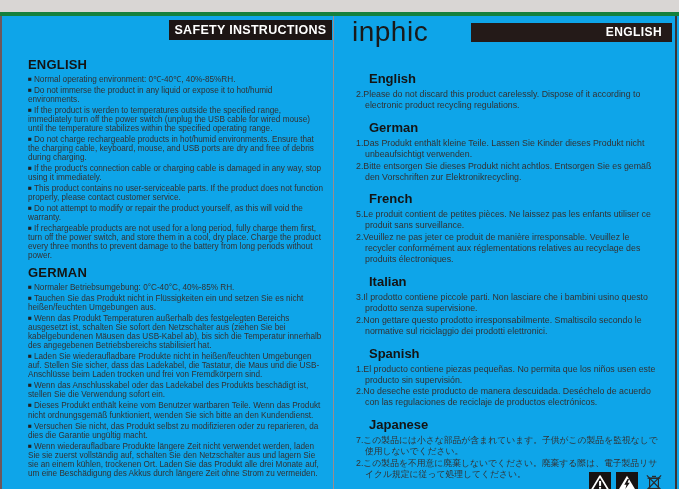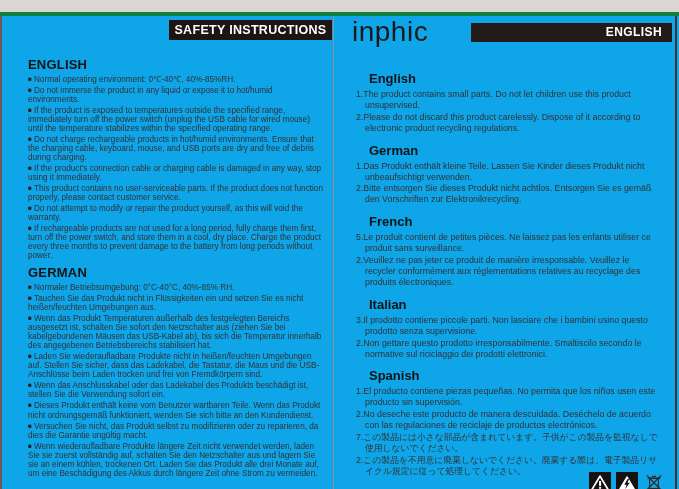--- a/index.html
+++ b/index.html
@@ -52,21 +52,21 @@
   <div class="edge-right"></div>
   <div class="page-divider"></div>
 
   <div class="page-left">
     <div class="si-bar">SAFETY INSTRUCTIONS</div>
 
     <div class="lp-content">
       <div class="lp-heading">ENGLISH</div>
       <p class="lp-item"><span class="bullet">■</span><span>Normal operating environment: 0℃-40℃, 40%-85%RH.</span></p>
       <p class="lp-item"><span class="bullet">■</span><span>Do not immerse the product in any liquid or expose it to hot/humid environments.</span></p>
-      <p class="lp-item"><span class="bullet">■</span><span>If the product is exposed to temperatures outside the specified range, immediately turn off the power switch (unplug the USB cable for wired mouse) until the temperature stabilizes within the specified operating range.</span></p>
+      <p class="lp-item"><span class="bullet">■</span><span>If the product is werden to temperatures outside the specified range, immediately turn off the power switch (unplug the USB cable for wired mouse) until the temperature stabilizes within the specified operating range.</span></p>
       <p class="lp-item"><span class="bullet">■</span><span>Do not charge rechargeable products in hot/humid environments. Ensure that the charging cable, keyboard, mouse, and USB ports are dry and free of debris during charging.</span></p>
       <p class="lp-item"><span class="bullet">■</span><span>If the product's connection cable or charging cable is damaged in any way, stop using it immediately.</span></p>
       <p class="lp-item"><span class="bullet">■</span><span>This product contains no user-serviceable parts. If the product does not function properly, please contact customer service.</span></p>
       <p class="lp-item"><span class="bullet">■</span><span>Do not attempt to modify or repair the product yourself, as this will void the warranty.</span></p>
       <p class="lp-item"><span class="bullet">■</span><span>If rechargeable products are not used for a long period, fully charge them first, turn off the power switch, and store them in a cool, dry place. Charge the product every three months to prevent damage to the battery from long periods without power.</span></p>
 
       <div class="lp-heading">GERMAN</div>
       <p class="lp-item"><span class="bullet">■</span><span>Normaler Betriebsumgebung: 0°C-40°C, 40%-85% RH.</span></p>
       <p class="lp-item"><span class="bullet">■</span><span>Tauchen Sie das Produkt nicht in Flüssigkeiten ein und setzen Sie es nicht heißen/feuchten Umgebungen aus.</span></p>
       <p class="lp-item"><span class="bullet">■</span><span>Wenn das Produkt Temperaturen außerhalb des festgelegten Bereichs ausgesetzt ist, schalten Sie sofort den Netzschalter aus (ziehen Sie bei kabelgebundenen Mäusen das USB-Kabel ab), bis sich die Temperatur innerhalb des angegebenen Betriebsbereichs stabilisiert hat.</span></p>
@@ -78,39 +78,39 @@
     </div>
     <div class="lp-bottom-rule"></div>
   </div>
 
   <div class="page-right">
     <div class="logo">inphic</div>
     <div class="warn-bar">ENGLISH</div>
 
     <div class="rp-content">
       <div class="rp-heading">English</div>
-      <p class="rp-item">1.The product contains small parts. Do not let children use this product unsupervised.</p>
       <p class="rp-item">2.Please do not discard this product carelessly. Dispose of it according to electronic product recycling regulations.</p>
 
       <div class="rp-heading">German</div>
       <p class="rp-item">1.Das Produkt enthält kleine Teile. Lassen Sie Kinder dieses Produkt nicht unbeaufsichtigt verwenden.</p>
       <p class="rp-item">2.Bitte entsorgen Sie dieses Produkt nicht achtlos. Entsorgen Sie es gemäß den Vorschriften zur Elektronikrecycling.</p>
 
       <div class="rp-heading">French</div>
       <p class="rp-item">5.Le produit contient de petites pièces. Ne laissez pas les enfants utiliser ce produit sans surveillance.</p>
       <p class="rp-item">2.Veuillez ne pas jeter ce produit de manière irresponsable. Veuillez le recycler conformément aux réglementations relatives au recyclage des produits électroniques.</p>
 
       <div class="rp-heading">Italian</div>
       <p class="rp-item">3.Il prodotto contiene piccole parti. Non lasciare che i bambini usino questo prodotto senza supervisione.</p>
       <p class="rp-item">2.Non gettare questo prodotto irresponsabilmente. Smaltiscilo secondo le normative sul riciclaggio dei prodotti elettronici.</p>
 
       <div class="rp-heading">Spanish</div>
       <p class="rp-item">1.El producto contiene piezas pequeñas. No permita que los niños usen este producto sin supervisión.</p>
       <p class="rp-item">2.No deseche este producto de manera descuidada. Deséchelo de acuerdo con las regulaciones de reciclaje de productos electrónicos.</p>
 
+      <div class="rp-heading">Japanese</div>
       <p class="rp-item">7.この製品には小さな部品が含まれています。子供がこの製品を監視なしで使用しないでください。</p>
       <p class="rp-item">2.この製品を不用意に廃棄しないでください。廃棄する際は、電子製品リサイクル規定に従って処理してください。</p>
     </div>
 
     <div class="icons-row">
       <span>
         <svg width="22" height="22" viewBox="0 0 24 24">
           <rect width="24" height="24" fill="#161212"></rect>
           <path d="M12 4.5 L21 19.5 L3 19.5 Z" fill="none" stroke="#ffffff" stroke-width="2" stroke-linejoin="round"></path>
           <rect x="11" y="9.8" width="2.2" height="5.4" fill="#ffffff"></rect>

